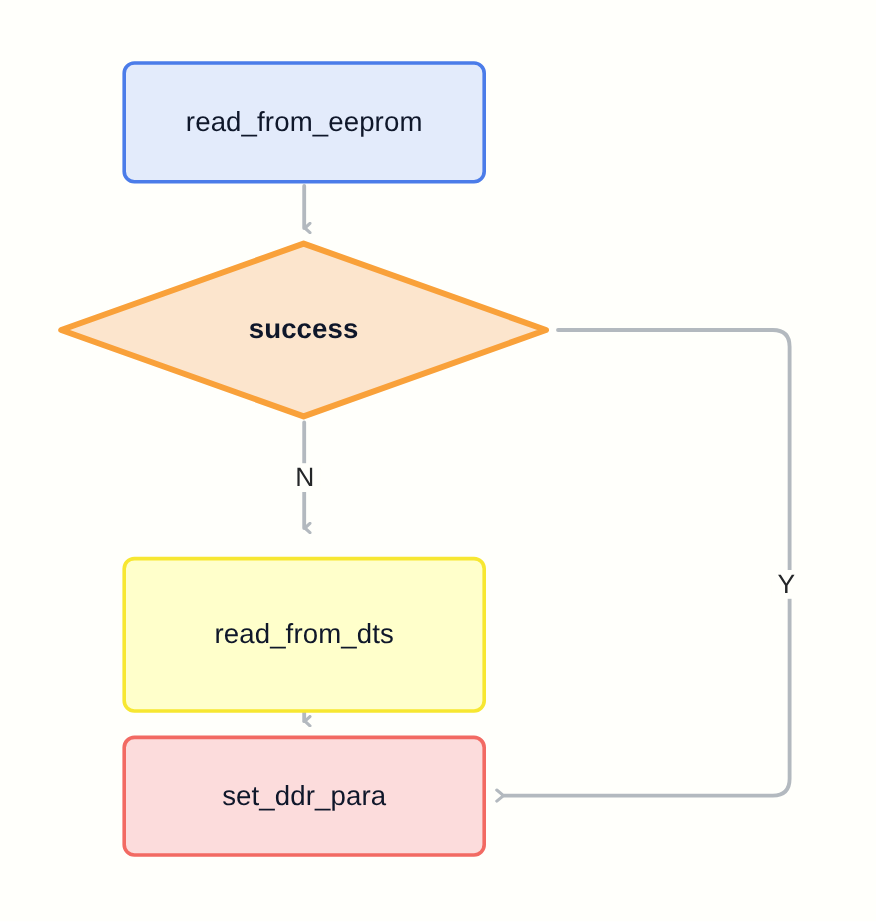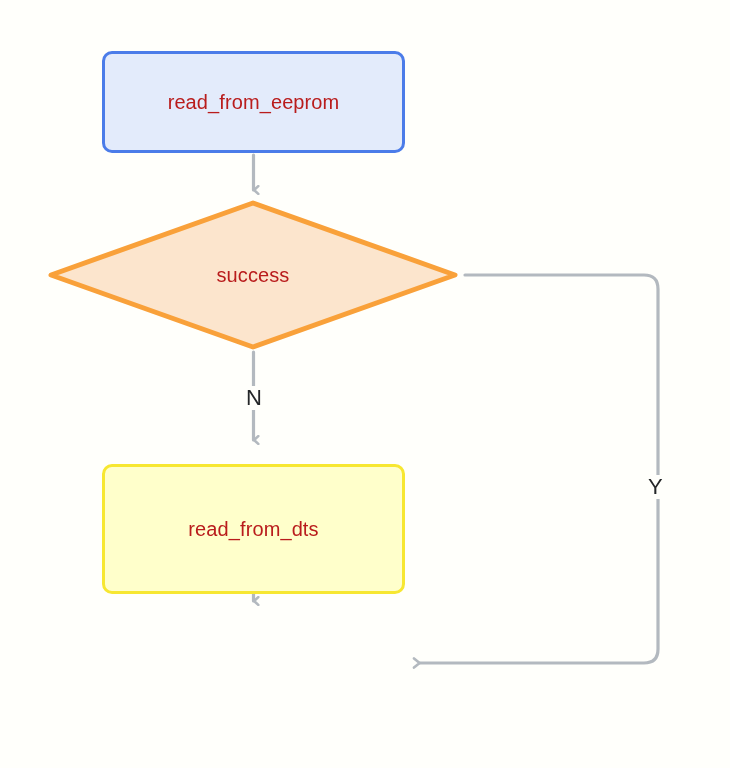--- a/index.html
+++ b/index.html
@@ -27,22 +27,22 @@
 
   .node {
     position: absolute;
     box-sizing: border-box;
     display: flex;
     align-items: center;
     justify-content: center;
     text-align: center;
   }
   .node-label {
-    font-size: 20px;
-    color: #b91c1c;
+    font-size: 23px;
+    color: #0f172a;
     letter-spacing: 0.1px;
     line-height: 1.1;
     white-space: nowrap;
   }
 
   .rect-node {
     border-radius: 10px;
     border-style: solid;
     border-width: 3px;
   }
@@ -81,20 +81,21 @@
   #node-success .diamond-shape {
     position: absolute;
     left: 0;
     top: 0;
     width: 100%;
     height: 100%;
   }
   #node-success .node-label {
     position: relative;
     z-index: 2;
+    font-weight: bold;
   }
 
   .edge-label {
     position: absolute;
     font-size: 22px;
     color: #242628;
     background: #fffffb;
     padding: 1px 5px;
     line-height: 1;
   }
@@ -139,17 +140,20 @@
     <svg class="diamond-shape" viewBox="0 0 410 150" preserveAspectRatio="none" xmlns="http://www.w3.org/2000/svg">
       <polygon points="205,3 407,75 205,147 3,75" fill="#fce5cd" stroke="#f9a13a" stroke-width="5" stroke-linejoin="round"></polygon>
     </svg>
     <span class="node-label">success</span>
   </div>
 
   <div class="node rect-node" id="node-read-from-dts">
     <span class="node-label">read_from_dts</span>
   </div>
 
+  <div class="node rect-node" id="node-set-ddr-para">
+    <span class="node-label">set_ddr_para</span>
+  </div>
 
   <div class="edge-label" id="edge-label-n">N</div>
   <div class="edge-label" id="edge-label-y">Y</div>
 
 </div>
 
 </body></html>

